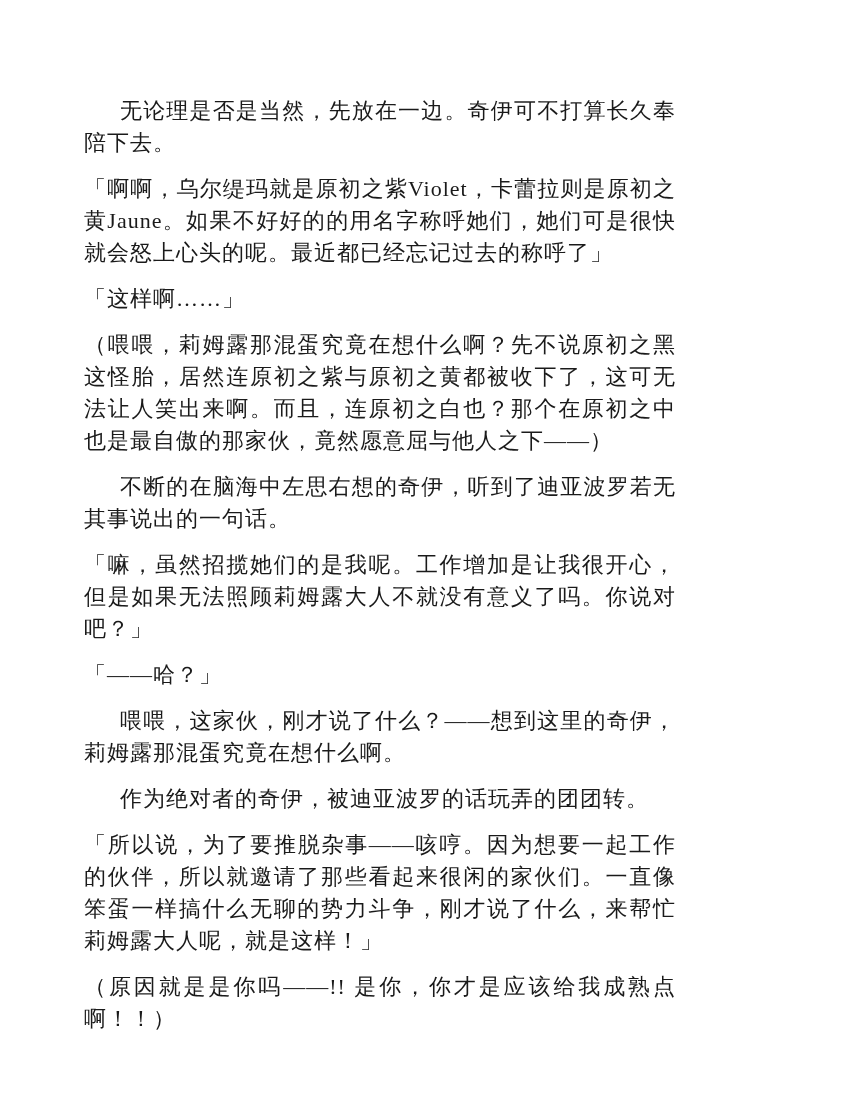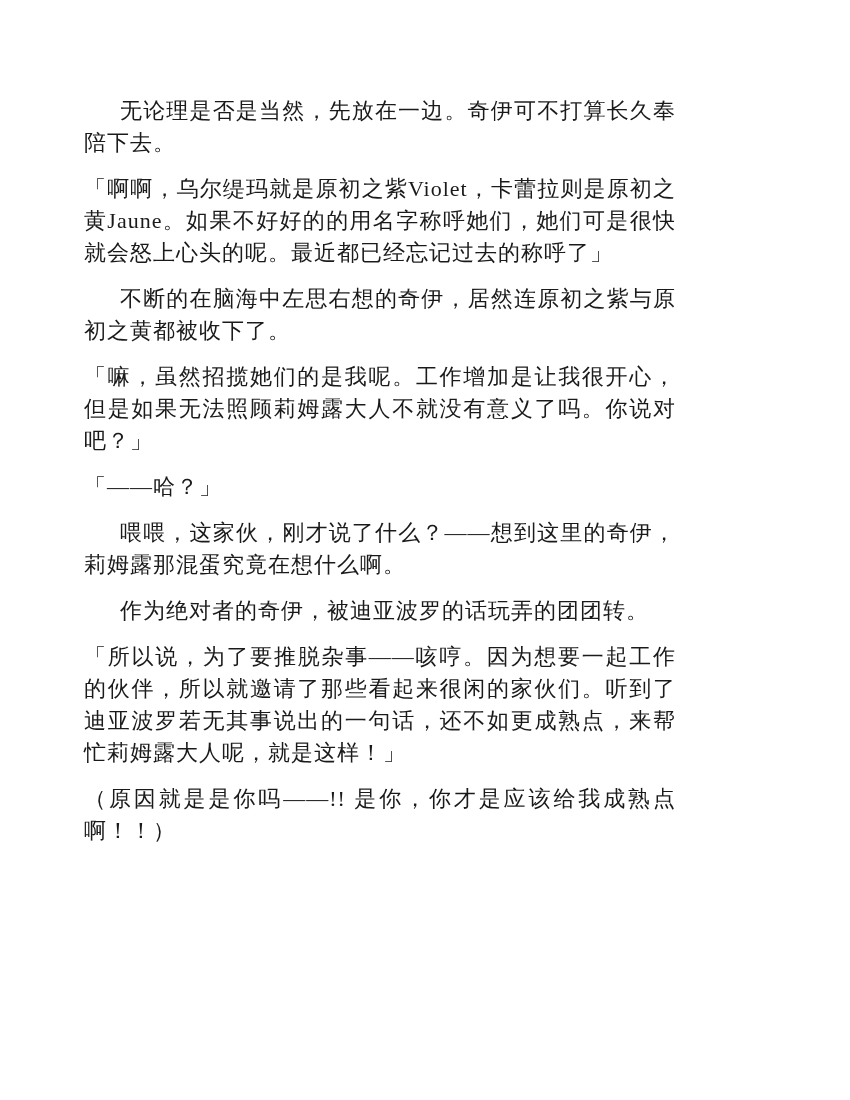--- a/index.html
+++ b/index.html
@@ -32,20 +32,22 @@
   .para.indent {
     text-indent: 36px;
   }
 </style>
 </head>
 <body>
 
 <div class="page">
   <p class="para indent">无论理是否是当然，先放在一边。奇伊可不打算长久奉陪下去。</p>
   <p class="para">「啊啊，乌尔缇玛就是原初之紫Violet，卡蕾拉则是原初之黄Jaune。如果不好好的的用名字称呼她们，她们可是很快就会怒上心头的呢。最近都已经忘记过去的称呼了」</p>
-  <p class="para indent">不断的在脑海中左思右想的奇伊，居然连原初之紫与原初之黄都被收下了。</p>
+  <p class="para">「这样啊……」</p>
+  <p class="para">（喂喂，莉姆露那混蛋究竟在想什么啊？先不说原初之黑这怪胎，居然连原初之紫与原初之黄都被收下了，这可无法让人笑出来啊。而且，连原初之白也？那个在原初之中也是最自傲的那家伙，竟然愿意屈与他人之下——）</p>
+  <p class="para indent">不断的在脑海中左思右想的奇伊，听到了迪亚波罗若无其事说出的一句话。</p>
   <p class="para">「嘛，虽然招揽她们的是我呢。工作增加是让我很开心，但是如果无法照顾莉姆露大人不就没有意义了吗。你说对吧？」</p>
   <p class="para">「——哈？」</p>
   <p class="para indent">喂喂，这家伙，刚才说了什么？——想到这里的奇伊，莉姆露那混蛋究竟在想什么啊。</p>
   <p class="para indent">作为绝对者的奇伊，被迪亚波罗的话玩弄的团团转。</p>
-  <p class="para">「所以说，为了要推脱杂事——咳哼。因为想要一起工作的伙伴，所以就邀请了那些看起来很闲的家伙们。听到了迪亚波罗若无其事说出的一句话，还不如更成熟点，来帮忙莉姆露大人呢，就是这样！」</p>
+  <p class="para">「所以说，为了要推脱杂事——咳哼。因为想要一起工作的伙伴，所以就邀请了那些看起来很闲的家伙们。一直像笨蛋一样搞什么无聊的势力斗争，刚才说了什么，来帮忙莉姆露大人呢，就是这样！」</p>
   <p class="para">（原因就是是你吗——!! 是你，你才是应该给我成熟点啊！！）</p>
 </div>
 
 </body></html>

